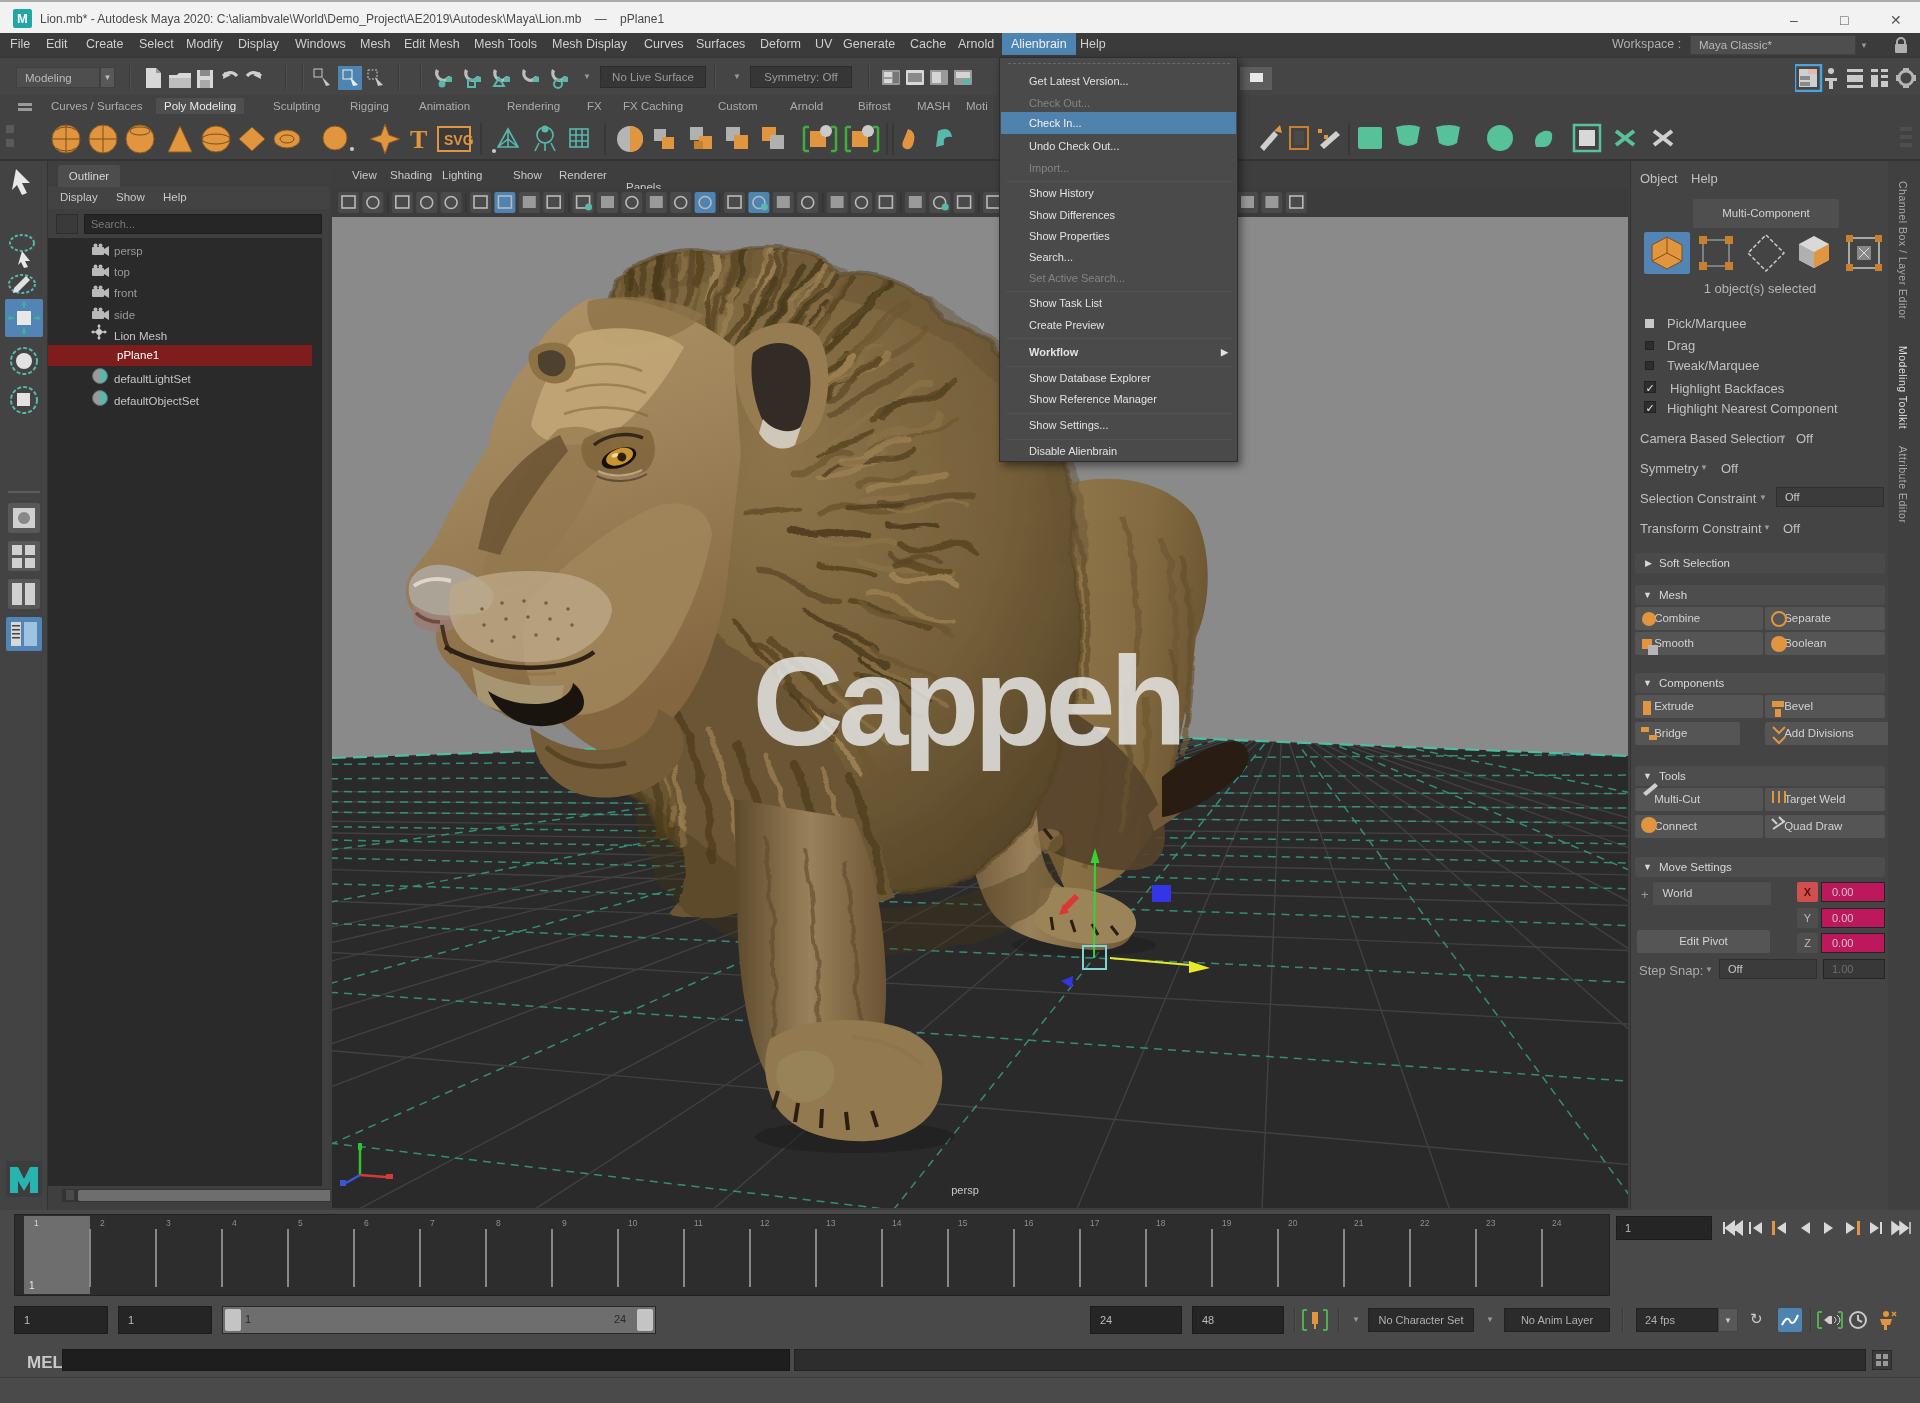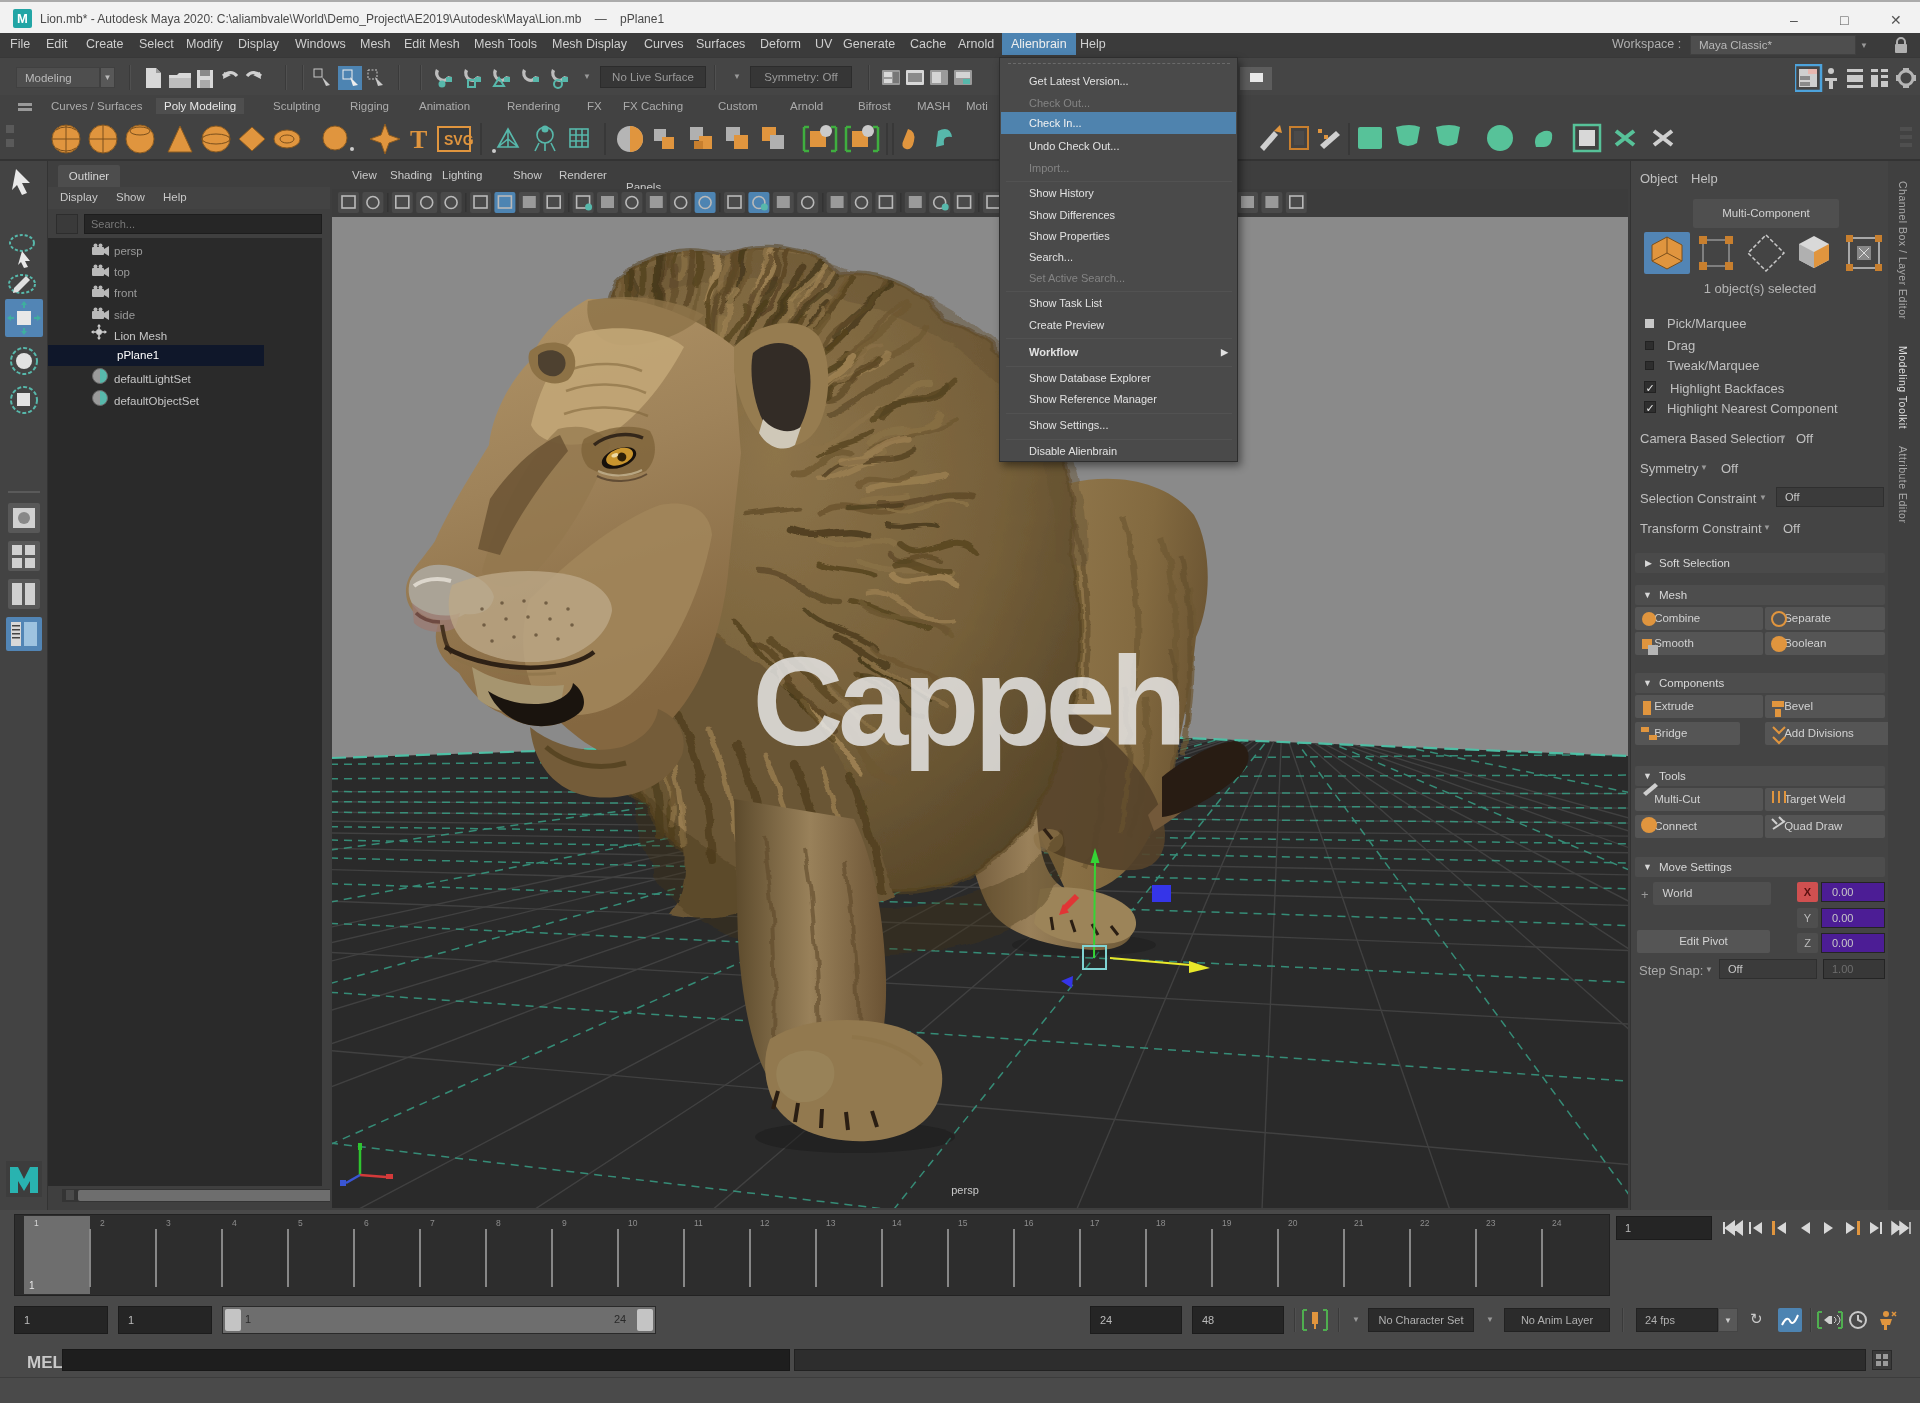--- a/index.html
+++ b/index.html
@@ -33,37 +33,37 @@
 
 #toolbox { left:0; top:161px; width:48px; height:1049px; background:#434343; border-right:1px solid #333; }
 
 
 #outliner { left:48px; top:161px; width:282px; height:1049px; background:#3f3f3f; }
 #outliner .tab { left:10px; top:4px; width:62px; height:22px; background:#4d4d4d; color:#d6d6d6; font-size:11.5px; text-align:center; line-height:22px; border-radius:2px 2px 0 0;}
 #outliner .menus { left:0px; top:26px; width:282px; height:22px; background:#434343; font-size:11.5px; color:#c9c9c9; }
 #outliner .srch { left:36px; top:53px; width:238px; height:20px; background:#262626; border:1px solid #1d1d1d; color:#787878; font-size:11px; line-height:19px; padding-left:6px; }
 #otree { left:0px; top:77px; width:274px; height:948px; background:#2a2a2a; }
 #otree .row { position:absolute; left:0; width:264px; height:21px; font-size:11.5px; color:#c6c6c6; line-height:21px; }
-#otree .row.sel { background:#0f172a; color:#fff; width:216px;}
+#otree .row.sel { background:#7f1d1d; color:#fff; width:264px;}
 #oscroll { left:322px; top:77px; width:8px; height:948px; background:#343434; }
 
 
 #vppanel { left:330px; top:161px; width:1300px; height:1049px; background:#3e3e3e; }
 #vpmenus { position:absolute; left:2px; top:2px; width:1296px; height:26px; color:#c9c9c9; font-size:11.5px; }
 #vpicons { position:absolute; left:2px; top:28px; width:1296px; height:28px; background:#3c3c3c; }
 #vpcanvas { position:absolute; left:2px; top:56px; width:1296px; height:991px; background:#8a8a8a; overflow:hidden; }
 
 
 #rightpanel { left:1630px; top:161px; width:258px; height:1049px; background:#444444; border-left:1px solid #333;}
 #rtabs { left:1888px; top:161px; width:32px; height:1049px; background:#404040; }
 .vtext { position:absolute; writing-mode:vertical-rl; font-size:10.5px; color:#a8a8a8; letter-spacing:0.5px; }
 .rsec { position:absolute; left:4px; width:250px; height:20px; background:#4d4d4d; color:#d8d8d8; font-size:11.5px; line-height:20px; border-radius:2px; }
 .rbtn { position:absolute; height:23px; background:#555555; color:#d2d2d2; font-size:11.5px; line-height:23px; border-radius:2px; }
 .rlabel { position:absolute; font-size:13px; color:#c0c0c0; }
-.rfield { position:absolute; background:#4c1d95; border:1px solid #242424; color:#c8c8c8; font-size:11px; }
+.rfield { position:absolute; background:#be185d; border:1px solid #242424; color:#c8c8c8; font-size:11px; }
 
 
 #timeslider { left:0; top:1210px; width:1920px; height:90px; background:#494949; }
 #timebar { position:absolute; left:14px; top:4px; width:1596px; height:82px; background:#2d2d2d; border:1px solid #222; }
 #rangerow { left:0; top:1300px; width:1920px; height:45px; background:#494949; }
 #cmdline { left:0; top:1345px; width:1920px; height:32px; background:#494949; }
 #helpline { left:0; top:1377px; width:1920px; height:26px; background:#4a4a4a; border-top:1px solid #3c3c3c; }
 
 
 #abmenu { left:999px; top:57px; width:239px; height:405px; background:#4a4a4a; border:1px solid #2e2e2e; box-shadow:3px 4px 8px rgba(0,0,0,0.45); z-index:50; }

